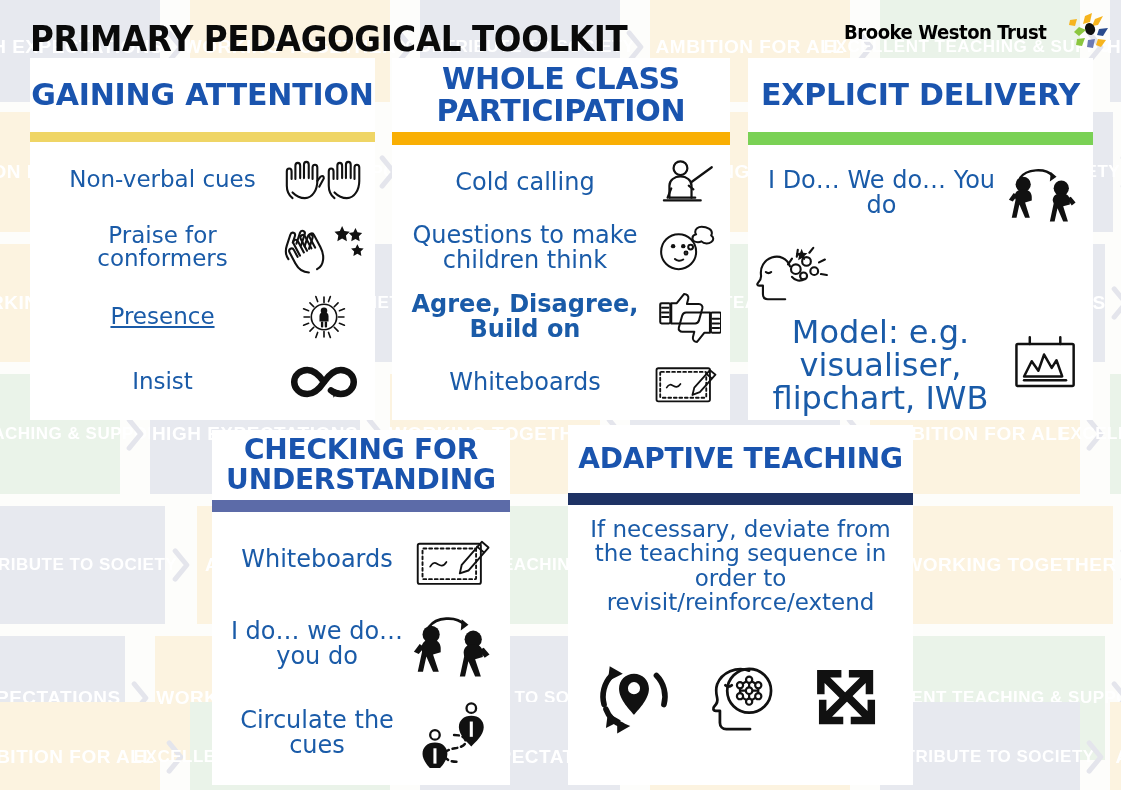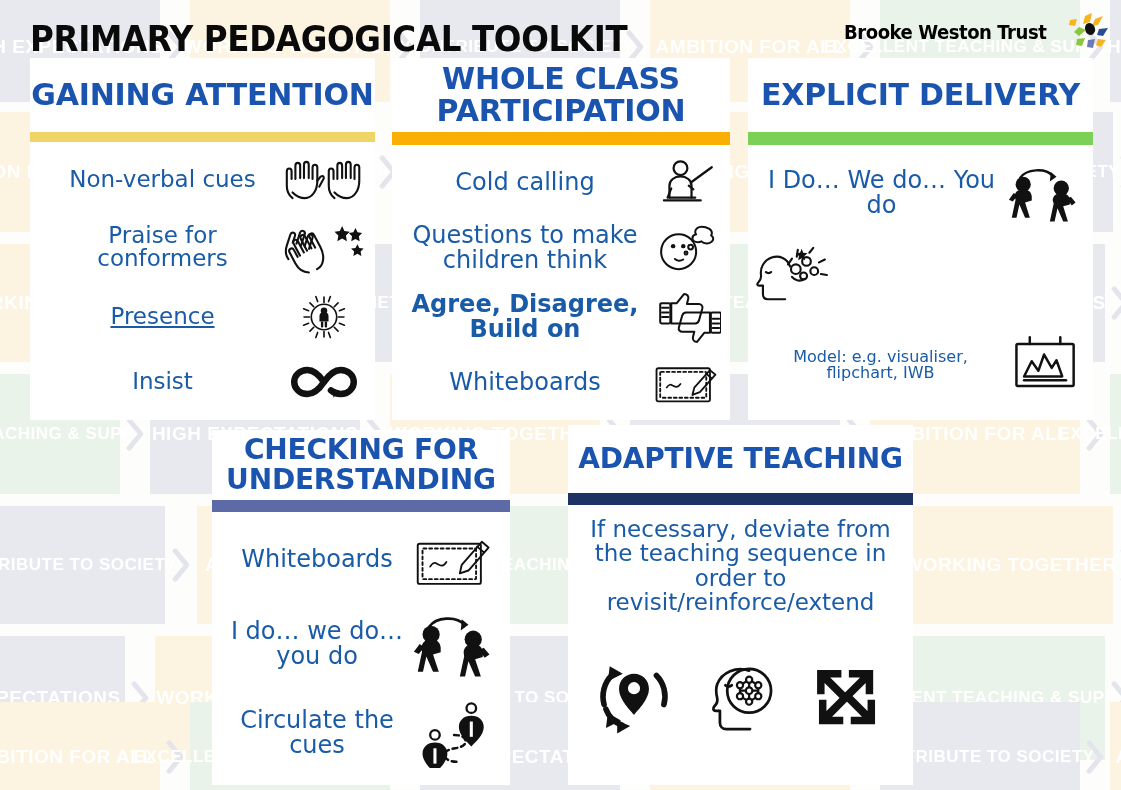--- a/index.html
+++ b/index.html
@@ -554,21 +554,21 @@
                 <path d="M40 33c3 4 9 5 13 2"></path>
               </g>
               <g fill="#111">
                 <polygon points="50,4 51.6,8 56,8.6 52.8,11.4 53.6,15.8 50,13.6 46.4,15.8 47.2,11.4 44,8.6 48.4,8"></polygon>
               </g>
             </svg>
           </div>
         </div>
 
         <div class="row" style="height:84px;">
-          <div class="row-text" style="font-size:16px;padding-left:6px;">Model: e.g. visualiser, flipchart, IWB</div>
+          <div class="row-text" style="font-size:32px;padding-left:6px;">Model: e.g. visualiser, flipchart, IWB</div>
           <div class="row-icon" style="width:86px;">
             <svg viewBox="0 0 86 66" width="82" height="64">
               <g fill="none" stroke="#111" stroke-width="2.6" stroke-linejoin="round" stroke-linecap="round">
                 <path d="M26 11V4M58 11V4"></path>
                 <rect x="12" y="11" width="60" height="44" rx="1.5"></rect>
                 <path d="M20 45l8-16 7 10 6-17 8 14 5-8 6 17z"></path>
                 <path d="M20 49h44"></path>
               </g>
             </svg>
           </div>

